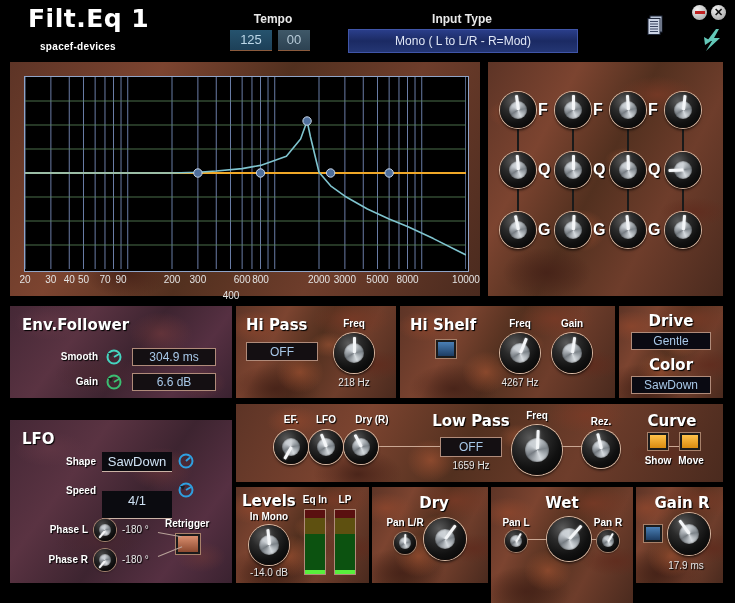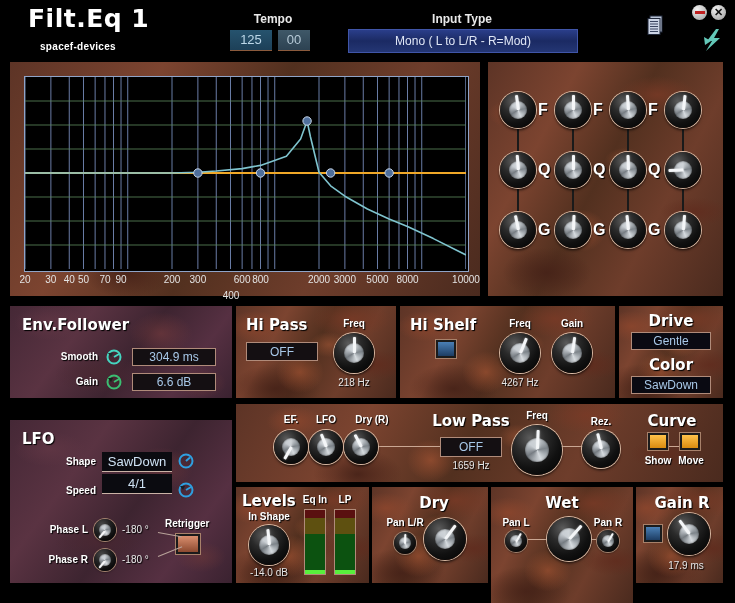--- a/index.html
+++ b/index.html
@@ -322,21 +322,21 @@
     <div class="lbl" style="left:20px;top:36px;width:66px;text-align:right;">Shape</div>
     <div class="field" style="left:92px;top:32px;width:70px;height:20px;line-height:19px;">SawDown</div>
     <div class="carrow" style="left:168px;top:33px;">
       <svg width="16" height="16" viewBox="0 0 16 16">
         <circle cx="8" cy="8" r="6.5" fill="none" stroke="#2f9fe0" stroke-width="2"></circle>
         <path d="M8 8 L12 4.5" stroke="#2f9fe0" stroke-width="2" fill="none"></path>
       </svg>
     </div>
 
     <div class="lbl" style="left:20px;top:65px;width:66px;text-align:right;">Speed</div>
-    <div class="field" style="left:92px;top:54px;width:70px;height:20px;line-height:19px;">4/1</div>
+    <div class="field" style="left:92px;top:71px;width:70px;height:28px;line-height:19px;">4/1</div>
     <div class="carrow" style="left:168px;top:62px;">
       <svg width="16" height="16" viewBox="0 0 16 16">
         <circle cx="8" cy="8" r="6.5" fill="none" stroke="#2f9fe0" stroke-width="2"></circle>
         <path d="M8 8 L13 5" stroke="#2f9fe0" stroke-width="2" fill="none"></path>
         <path d="M2 4 L7 4 L5 8 Z" fill="#14202c"></path>
       </svg>
     </div>
 
     <div class="lbl" style="left:16px;top:104px;width:62px;text-align:right;">Phase L</div>
     <div class="knob small" style="left:84px;top:99px;width:22px;height:22px;">
@@ -431,21 +431,21 @@
 
     <div class="ptitle lbl-c" style="left:436px;top:8px;">Curve</div>
     <div class="led amber" style="left:412px;top:29px;width:20px;height:17px;"></div>
     <div class="lbl lbl-c" style="left:422px;top:51px;">Show</div>
     <div class="led amber" style="left:444px;top:29px;width:20px;height:17px;"></div>
     <div class="lbl lbl-c" style="left:455px;top:51px;">Move</div>
   </div>
 
   <div class="panel rust" style="left:236px;top:487px;width:133px;height:96px;">
     <div class="ptitle" style="left:6px;top:5px;">Levels</div>
-    <div class="lbl lbl-c" style="left:33px;top:24px;">In Shape</div>
+    <div class="lbl lbl-c" style="left:33px;top:24px;">In Mono</div>
     <div class="knob" style="left:13px;top:38px;width:40px;height:40px;">
       <div class="cap" style="left:10px;top:10px;width:20px;height:20px;"></div>
       <div class="ptr" style="left:18.5px;top:4px;width:3px;height:16px;transform:rotate(-6deg);"></div>
     </div>
     <div class="val" style="left:33px;top:80px;">-14.0 dB</div>
 
     <div class="lbl lbl-c" style="left:79px;top:7px;">Eq In</div>
     <div class="meter" style="left:68px;top:22px;width:22px;height:66px;">
       <div class="red"></div>
         <div class="amb"></div>

